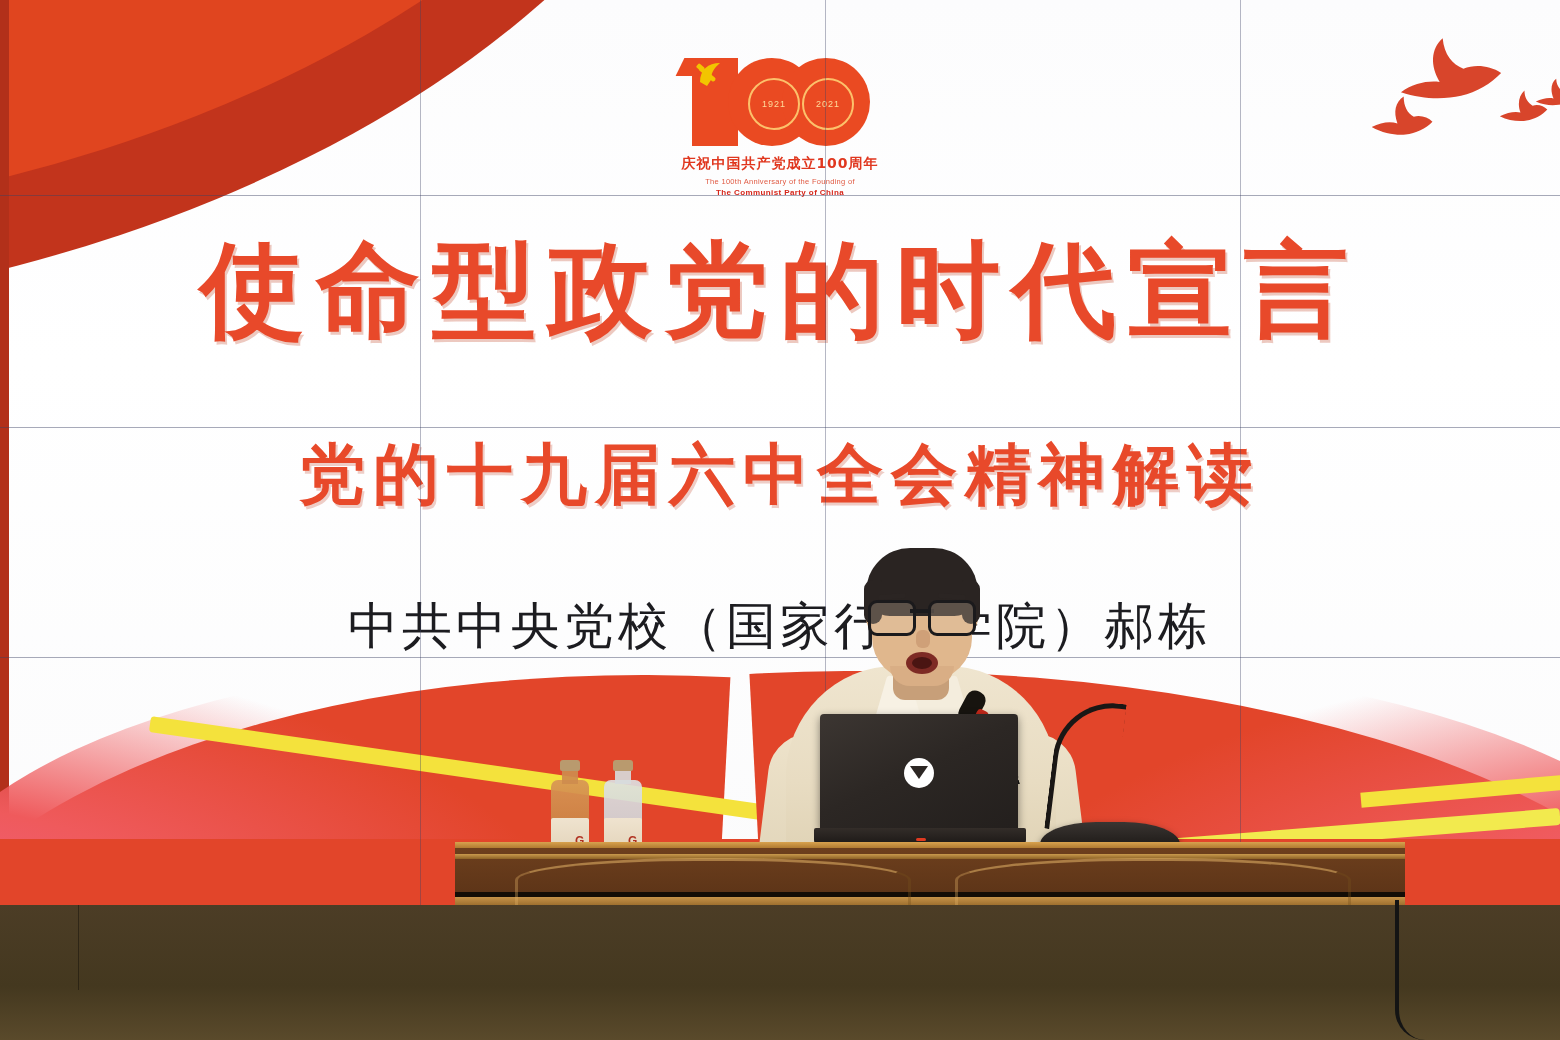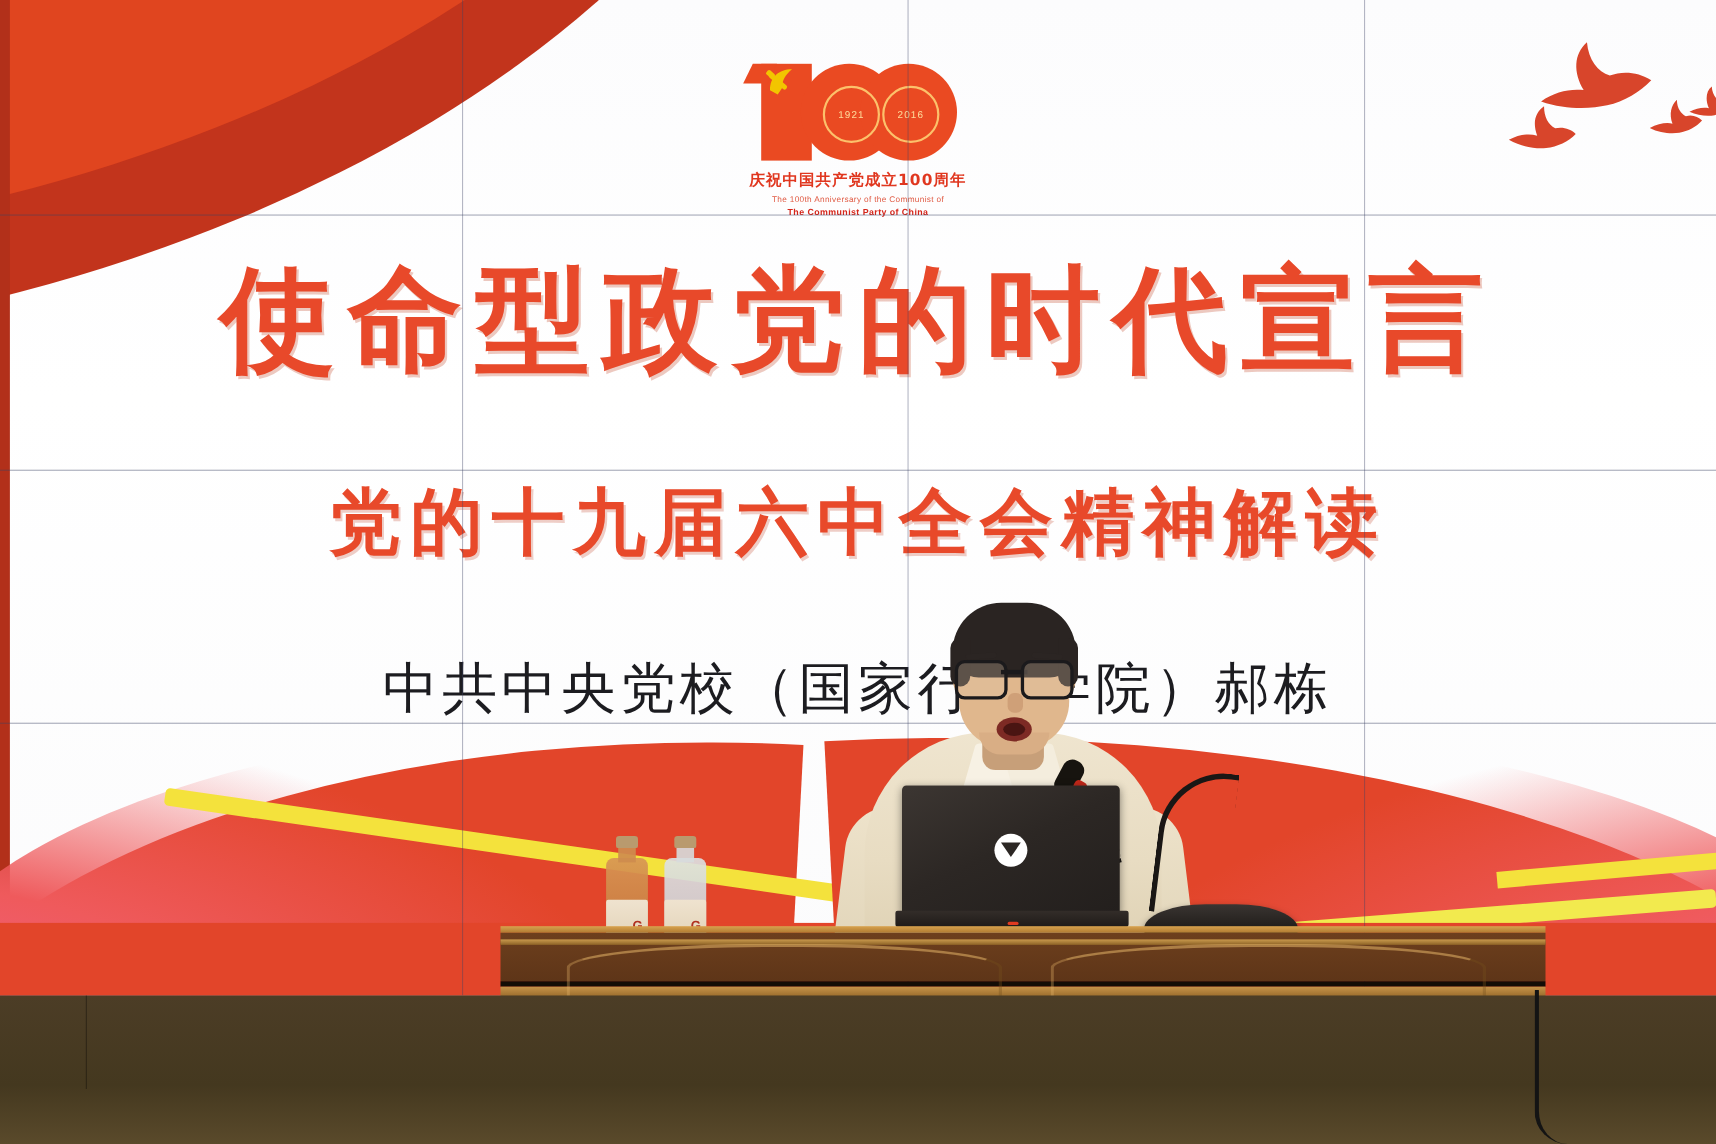--- a/index.html
+++ b/index.html
@@ -447,24 +447,24 @@
           <div class="hammer">
             <svg width="36" height="30" viewBox="0 0 36 30">
               <path d="M4 22 C4 10 12 3 24 3 C18 8 15 13 15 20 L11 26 Z" fill="#f2c500"></path>
               <rect x="5" y="6" width="20" height="4.5" rx="2" transform="rotate(40 5 6)" fill="#f2c500"></rect>
               <rect x="3" y="3" width="8" height="5" rx="1.5" transform="rotate(40 3 3)" fill="#f2c500"></rect>
             </svg>
           </div>
           <div class="logo-o o1"></div>
           <div class="logo-o o2"></div>
           <div class="logo-ring r1">1921</div>
-          <div class="logo-ring r2">2016</div>
+          <div class="logo-ring r2">2021</div>
         </div>
         <div class="logo-cn">庆祝中国共产党成立100周年</div>
-        <div class="logo-en1">The 100th Anniversary of the Communist of</div>
+        <div class="logo-en1">The 100th Anniversary of the Founding of</div>
         <div class="logo-en2">The Communist Party of China</div>
       </div>
 
       <div id="title-sub">党的十九届六中全会精神解读</div>
       <div id="title-main">使命型政党的时代宣言</div>
       <div id="title-presenter">中共中央党校（国家行政学院）郝栋</div>
     </div>
 
     <div class="seam-h" style="top:195px;"></div>
     <div class="seam-h" style="top:427px;"></div>

